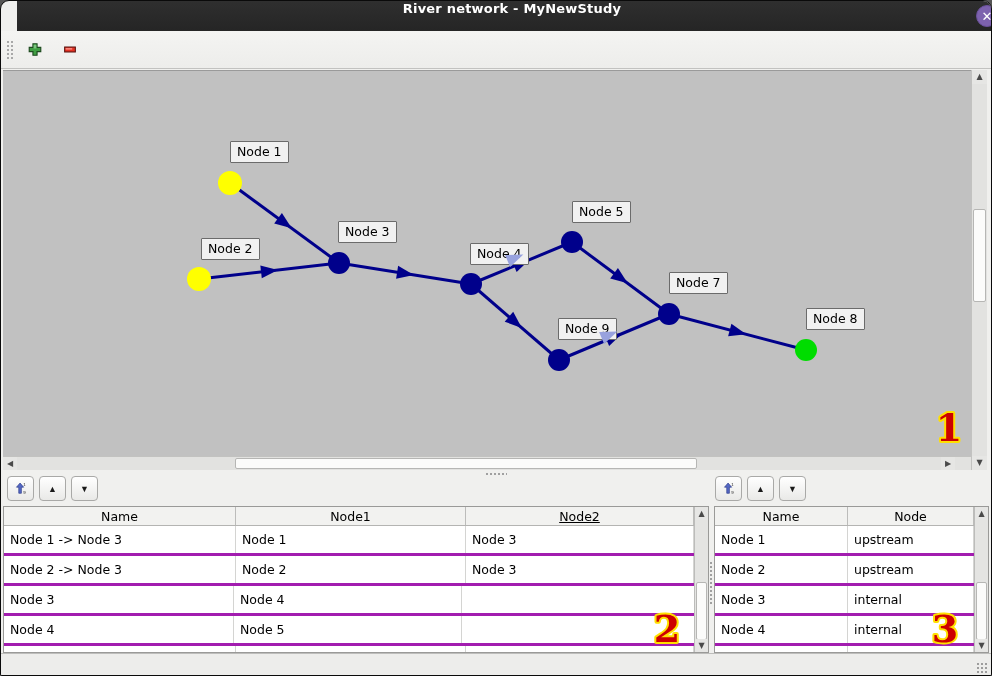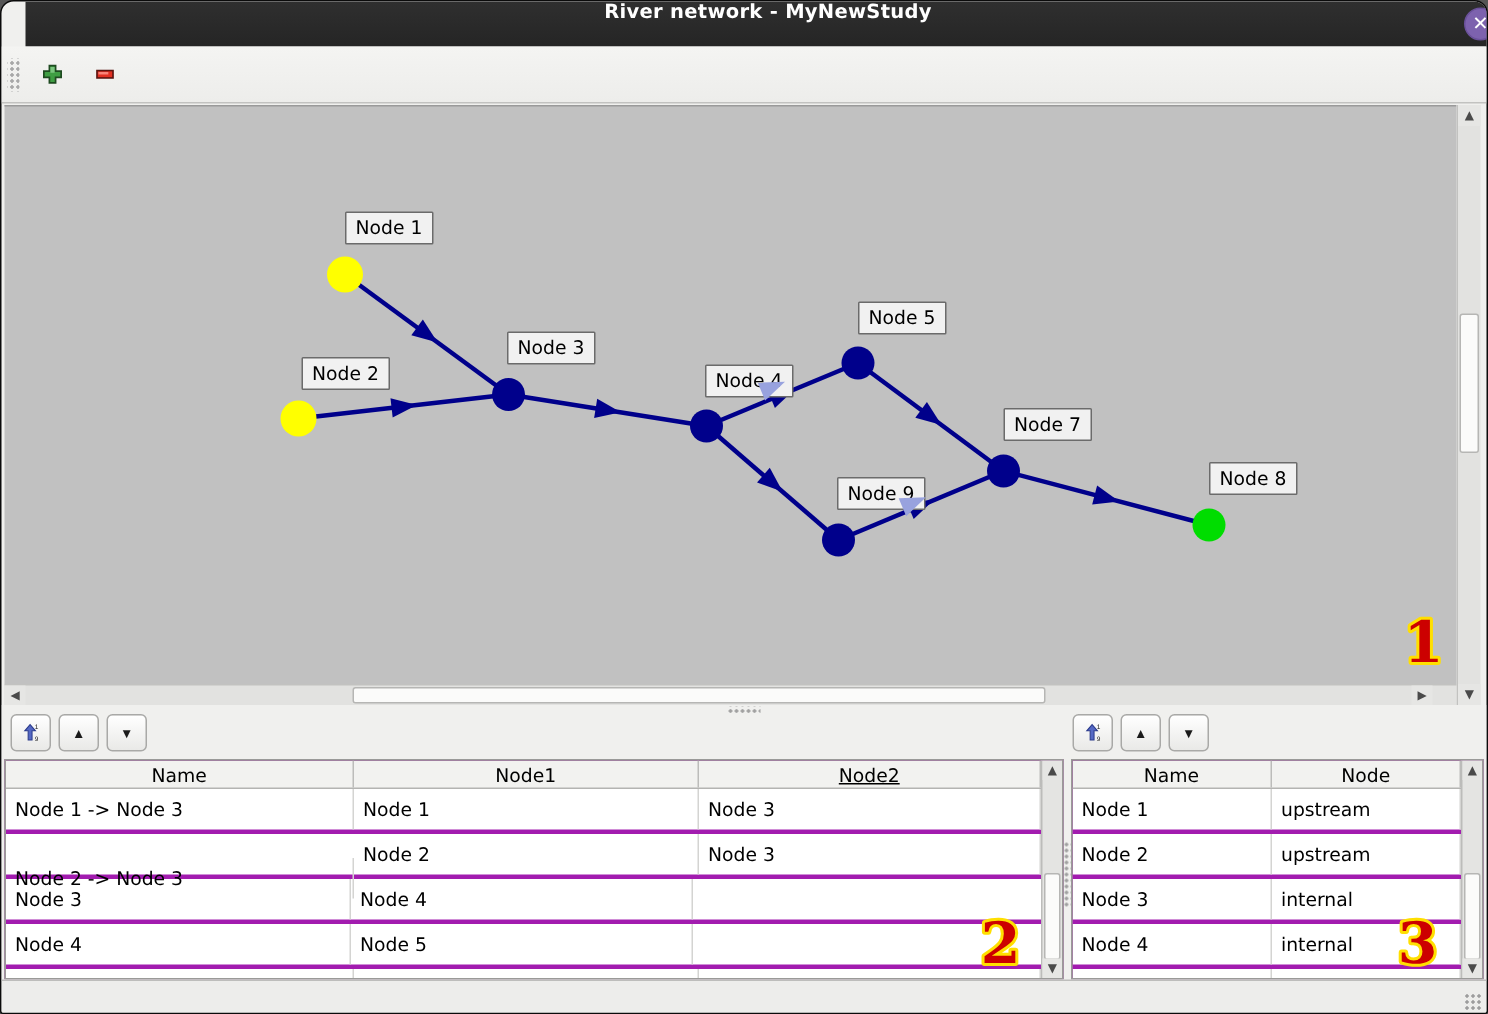--- a/index.html
+++ b/index.html
@@ -191,21 +191,21 @@
           <div class="hcell" style="width: 232px;">Name</div>
           <div class="hcell" style="width: 230px;">Node1</div>
           <div class="hcell" style="width: 228px; text-decoration: underline;">Node2</div>
         </div>
         <div class="tbl-row">
           <div class="cell" style="width: 232px;">Node 1 -&gt; Node 3</div>
           <div class="cell" style="width: 230px;">Node 1</div>
           <div class="cell" style="width: 228px;">Node 3</div>
         </div>
         <div class="tbl-row">
-          <div class="cell" style="width: 232px; margin-top: 16px;">Node 2 -&gt; Node 3</div>
+          <div class="cell" style="width: 232px;">Node 2 -&gt; Node 3</div>
           <div class="cell" style="width: 230px;">Node 2</div>
           <div class="cell" style="width: 228px;">Node 3</div>
         </div>
         <div class="tbl-row">
           <div class="cell" style="width: 230px;">Node 3</div>
           <div class="cell" style="width: 228px;">Node 4</div>
         </div>
         <div class="tbl-row">
           <div class="cell" style="width: 230px;">Node 4</div>
           <div class="cell" style="width: 228px;">Node 5</div>

